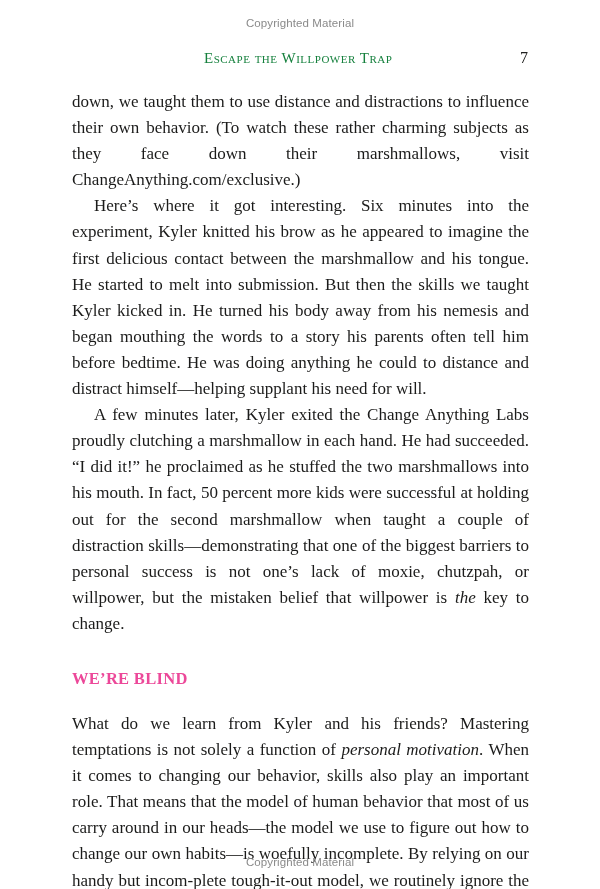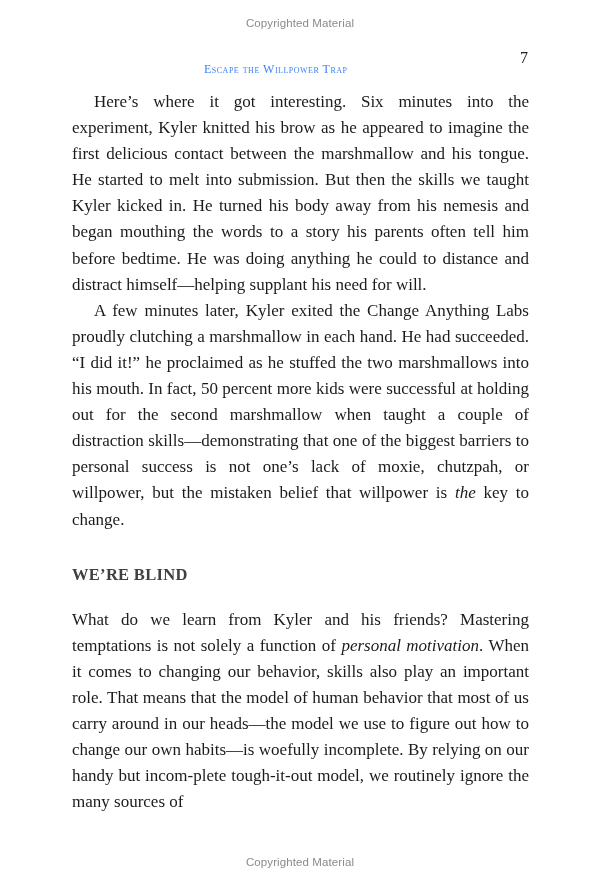--- a/index.html
+++ b/index.html
@@ -41,25 +41,25 @@
   .running-head {
     position: absolute;
     top: 50px;
     left: 72px;
     width: 456px;
     height: 22px;
   }
   .running-title {
     position: absolute;
     left: 132px;
-    top: 12px;
-    font-size: 12px;
+    top: 0;
+    font-size: 15px;
     font-variant: small-caps;
     letter-spacing: 0.5px;
-    color: #3b82f6;
+    color: #15803d;
     white-space: nowrap;
   }
   .folio {
     position: absolute;
     right: 0;
     top: -1px;
     font-size: 16px;
     color: #20201f;
   }
 
@@ -82,21 +82,21 @@
     -webkit-hyphens: none;
   }
   p.indent { text-indent: 22px; }
   p.noindent { text-indent: 0; }
 
   h2.section-heading {
     margin: 0;
     font-size: 16.5px;
     font-weight: bold;
     letter-spacing: 0.3px;
-    color: #404040;
+    color: #ec4899;
     text-align: left;
   }
 
   .gap-before-heading { height: 32px; }
   .gap-after-heading  { height: 22px; }
 
   em { }
 </style>
 </head>
 <body>
@@ -105,20 +105,21 @@
 
   <div class="watermark watermark-top">Copyrighted Material</div>
 
   <div class="running-head">
     <span class="running-title">Escape the Willpower Trap</span>
     <span class="folio">7</span>
   </div>
 
   <div class="text-block">
 
+    <p class="body-par noindent">down, we taught them to use distance and distractions to influence their own behavior. (To watch these rather charming subjects as they face down their marshmallows, visit ChangeAnything.com/exclusive.)</p>
 
     <p class="body-par indent">Here’s where it got interesting. Six minutes into the experiment, Kyler knitted his brow as he appeared to imagine the first delicious contact between the marshmallow and his tongue. He started to melt into submission. But then the skills we taught Kyler kicked in. He turned his body away from his nemesis and began mouthing the words to a story his parents often tell him before bedtime. He was doing anything he could to distance and distract himself—helping supplant his need for will.</p>
 
     <p class="body-par indent">
       <span>A few minutes later, Kyler exited the Change Anything Labs proudly clutching a marshmallow in each hand. He had succeeded. “I did it!” he proclaimed as he stuffed the two marshmallows into his mouth. In fact, 50 percent more kids were successful at holding out for the second marshmallow when taught a couple of distraction skills—demonstrating that one of the biggest barriers to personal success is not one’s lack of moxie, chutzpah, or willpower, but the mistaken belief that willpower is </span><em>the</em><span> key to change.</span>
     </p>
 
     <div class="gap-before-heading"></div>
 
     <h2 class="section-heading">WE’RE BLIND</h2>

